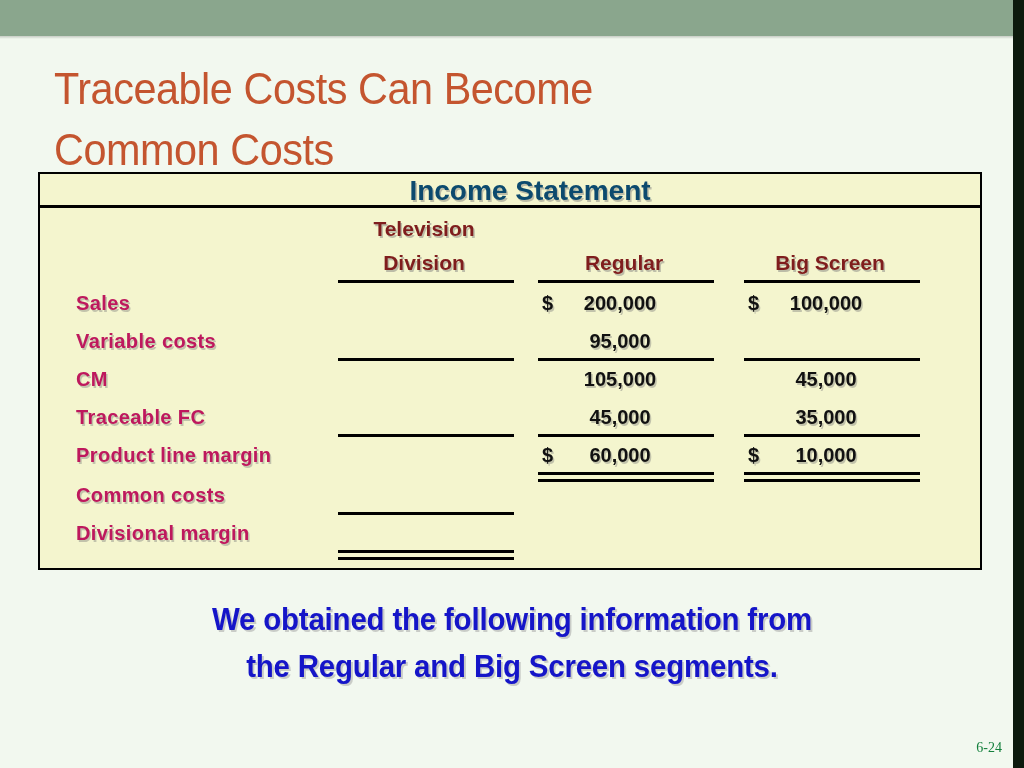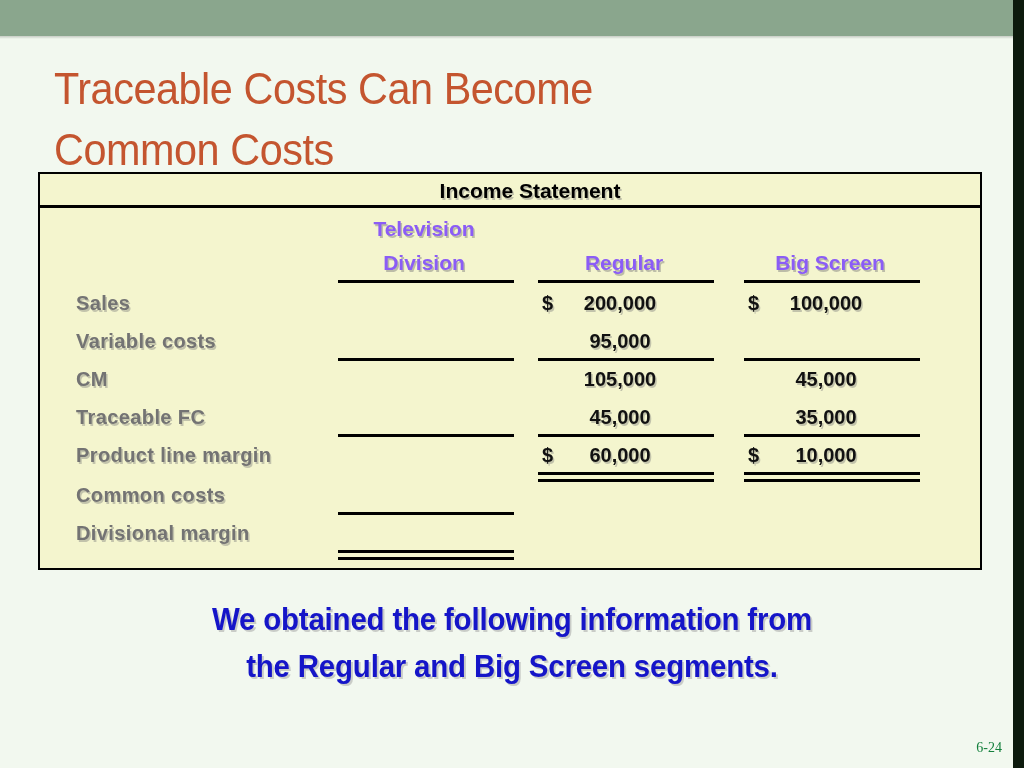--- a/index.html
+++ b/index.html
@@ -76,43 +76,43 @@
     box-sizing: border-box;
   }
   #statement-heading {
     position: absolute;
     left: 0;
     top: 0;
     width: 100%;
     height: 34px;
     line-height: 34px;
     text-align: center;
-    color: #000000;
-    font-size: 21px;
+    color: #0c4a6e;
+    font-size: 28px;
     font-weight: bold;
     text-shadow: 1.5px 1.5px 0 rgba(120,120,120,0.45);
     border-bottom: 3px solid #000;
     box-sizing: border-box;
     padding-left: 40px;
   }
 
   
   .stmt-row {
     position: absolute;
     left: 0;
     width: 100%;
     height: 38px;
   }
   .lbl {
     position: absolute;
     left: 36px;
     top: 0;
     height: 38px;
     line-height: 38px;
-    color: #737373;
+    color: #be185d;
     font-size: 20px;
     font-weight: bold;
     letter-spacing: 0.4px;
     text-shadow: 1.5px 1.5px 0 rgba(120,120,120,0.40);
     white-space: nowrap;
   }
   .col {
     position: absolute;
     top: 0;
     height: 38px;
@@ -136,21 +136,21 @@
   .c-tv  { left: 294px;  width: 180px; }
   .c-reg { left: 494px;  width: 180px; }
   .c-big { left: 700px;  width: 180px; }
 
   
   .hdr {
     position: absolute;
     top: 0;
     height: 34px;
     line-height: 34px;
-    color: #8b5cf6;
+    color: #7f1d1d;
     font-size: 21px;
     font-weight: bold;
     text-align: center;
     text-shadow: 1.5px 1.5px 0 rgba(120,120,120,0.45);
     white-space: nowrap;
   }
 
   
   .rule {
     position: absolute;

